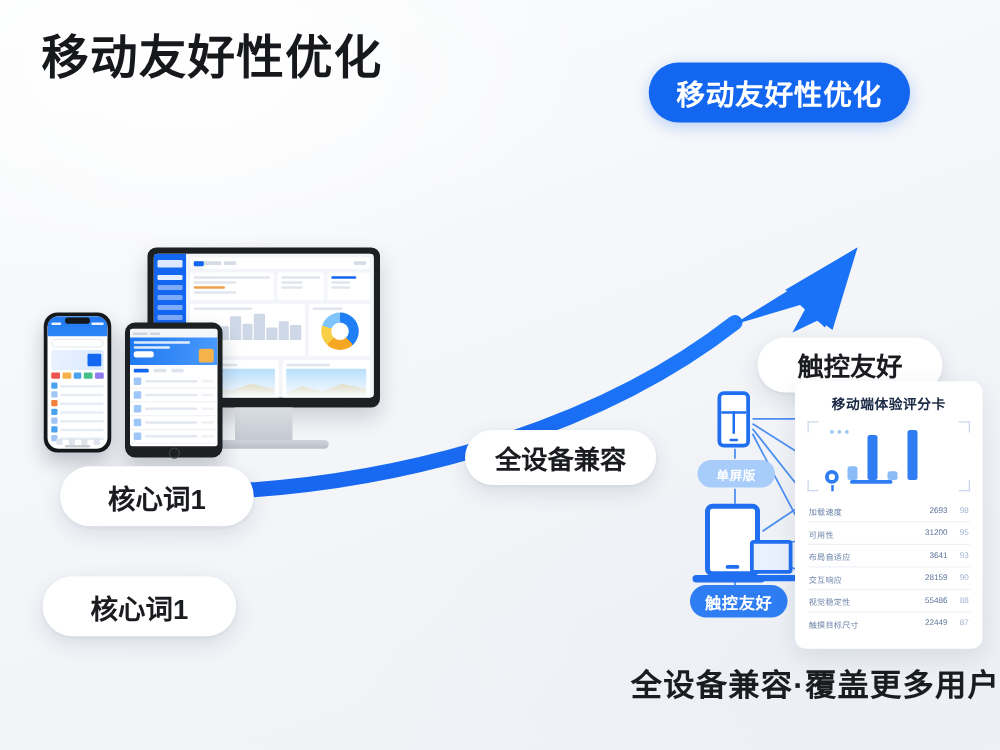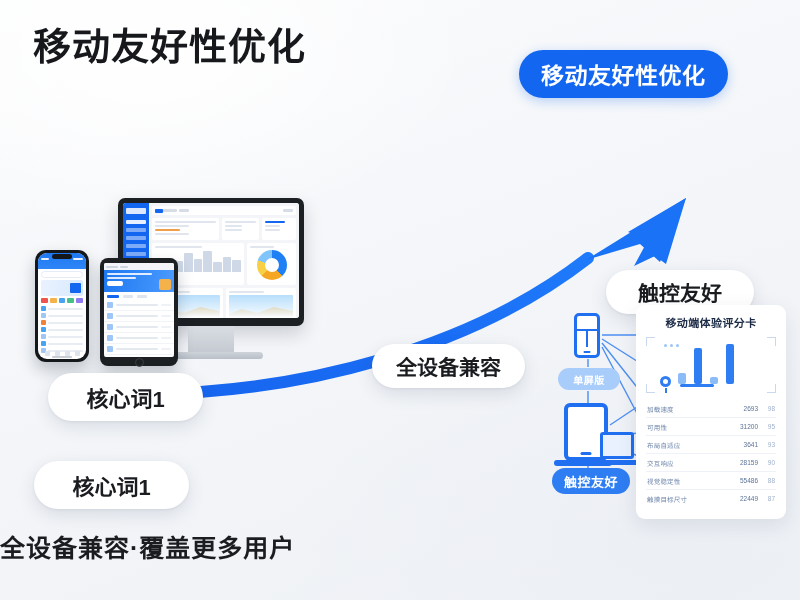--- a/index.html
+++ b/index.html
@@ -266,21 +266,21 @@
   }
   .sc-row:last-child { border-bottom: none; }
   .sc-row .nm { flex: 1; letter-spacing: .2px; }
   .sc-row .v1 { width: 22px; text-align: right; color: #4a6punk; }
   .sc-row .v1 { color: #5b7399; }
   .sc-row .v2 { width: 12px; text-align: right; color: #9fb2cc; }
 
   
   #footer {
     position: absolute; left: 0; right: 0; top: 528px;
-    text-align: left;
+    text-align: right;
     font-size: 25px; font-weight: 700; letter-spacing: 1px;
     color: #1a1c20;
   }
 </style>
 </head>
 <body>
 
 <div id="stage">
 
   <div id="headline">移动友好性优化</div>

